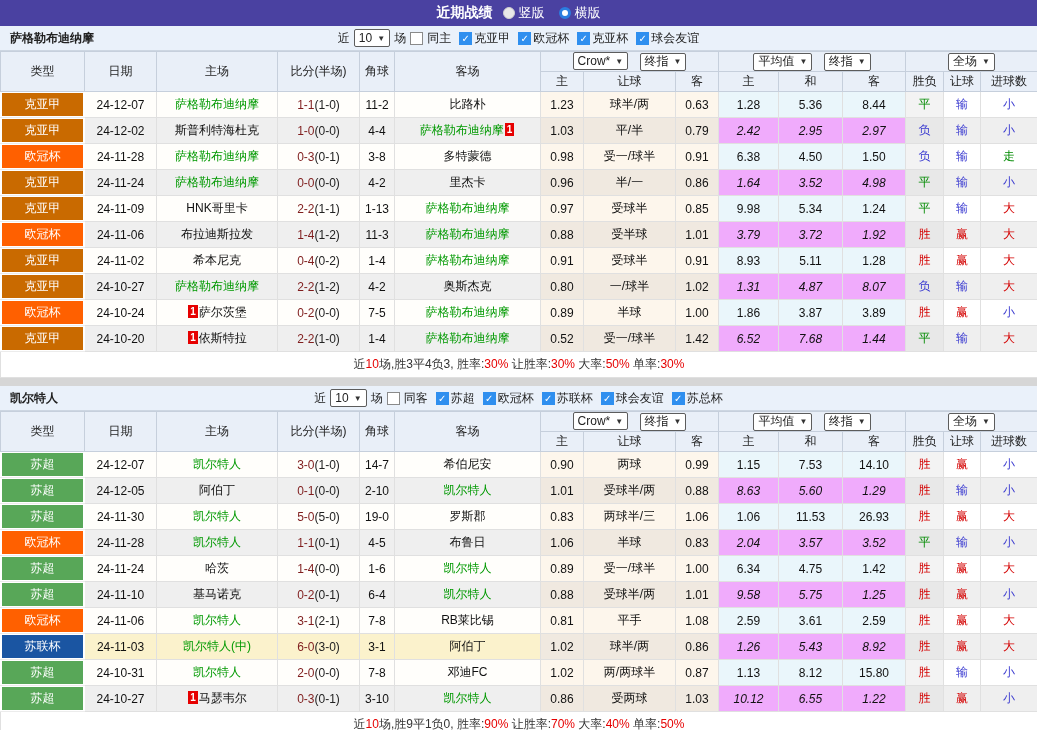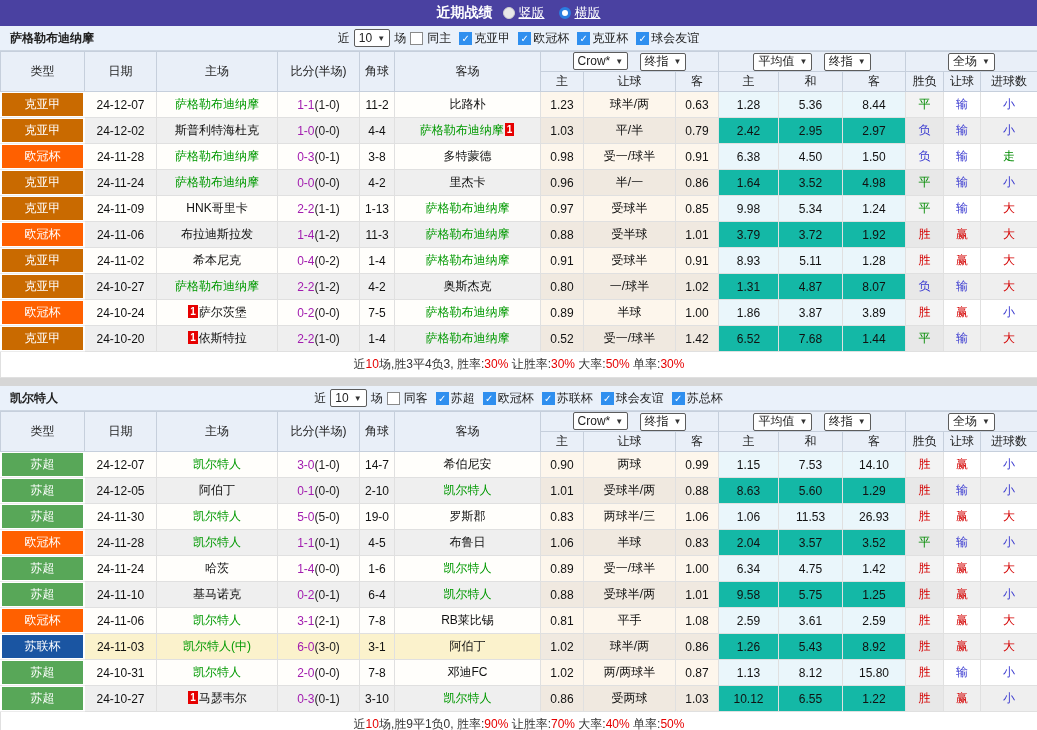--- a/index.html
+++ b/index.html
@@ -3,21 +3,21 @@
 <meta charset="utf-8">
 <style>
   * { box-sizing: border-box; }
   body { margin:0; background:#fff; font-family:"Liberation Sans","DejaVu Sans",sans-serif; }
   .page { width:1037px; }
 
   
   .titlebar { height:26px; background:#4a41a1; color:#fff; display:flex; align-items:center; justify-content:center; gap:10px; font-size:13px; }
   .titlebar .t { font-weight:bold; font-size:14px; }
   .radios { display:inline-flex; gap:14px; align-items:center; }
-  .rdi { display:inline-flex; gap:4px; align-items:center;text-decoration:underline; }
+  .rdi { display:inline-flex; gap:4px; align-items:center; }
   .radio { width:12px; height:12px; border-radius:50%; display:inline-block; }
   .radio.unsel { background:#e8e8e8; border:1px solid #cfcfcf; }
   .radio.sel { background:#fff; border:3px solid #2b7de0; }
 
   
   .filterbar { height:25px; background:#eaf1fa; position:relative; display:flex; align-items:center; justify-content:center; font-size:12px; color:#222; border-bottom:1px solid #cdd6e2; }
   .teamname { position:absolute; left:10px; font-weight:bold; color:#222; }
   .fc { display:inline-flex; align-items:center; gap:4px; }
   .cb { width:13px; height:13px; display:inline-flex; align-items:center; justify-content:center; line-height:13px; }
   .cb.on { background:#2f8fef; color:#fff; font-size:10px; font-weight:bold; }
@@ -31,32 +31,32 @@
   th { background:#e9eff8; border:1px solid #c6cfdc; font-weight:normal; color:#222; height:20px; padding:0; overflow:hidden; white-space:nowrap; }
   td { border:1px solid #e0e0e0; text-align:center; height:26px; padding:0 1px; overflow:hidden; white-space:nowrap; color:#111; }
   .grp { background:#e9eff8; }
   .grp .sel-ctrl { margin:0 4px; }
 
   tr.odd  td { background:#fffefb; }
   tr.even td { background:#efefef; }
   tr.odd  td.c-odds { background:#fdf6ec; }
   tr.even td.c-odds { background:#f0e9e0; }
   tr.odd  td.c-avg  { background:#eaf6fb; }
-  tr.even td.c-avg  { background:#14b8a6; }
+  tr.even td.c-avg  { background:#f0abfc;font-style:italic; }
   tr.odd  td.c-r1   { background:#f3f3f3; }
   tr.even td.c-r1   { background:#e8e8e8; }
   tr.odd  td.c-r23  { background:#ffffff; }
   tr.even td.c-r23  { background:#efefef; }
   td.c-type { background:#fff !important; padding:1px; border-color:#fff #fff #ececec #fff; }
   td.hl { background:#fbf2cc !important; }
 
   .badge { color:#fff; height:23px; line-height:23px; font-size:12px; }
   .self { color:#009900; cursor:pointer; }
   .opp  { color:#111; cursor:pointer; }
-  .ft { color:#a21caf; }
+  .ft { color:#7f1d1d; }
   .ht { color:#222; }
   .rb { display:inline-block; background:#e60000; color:#fff; font-size:10px; font-weight:bold; padding:0 2px; line-height:13px; vertical-align:1px; margin:0 1px; }
 
   tr.summary td { background:#fff; height:26px; font-size:12px; color:#333; border:1px solid #e0e0e0; }
   tr.summary .red { color:#e60000; }
 
   .sep { height:8px; background:#d6d6d6; }
 </style>
 </head>
 <body>

